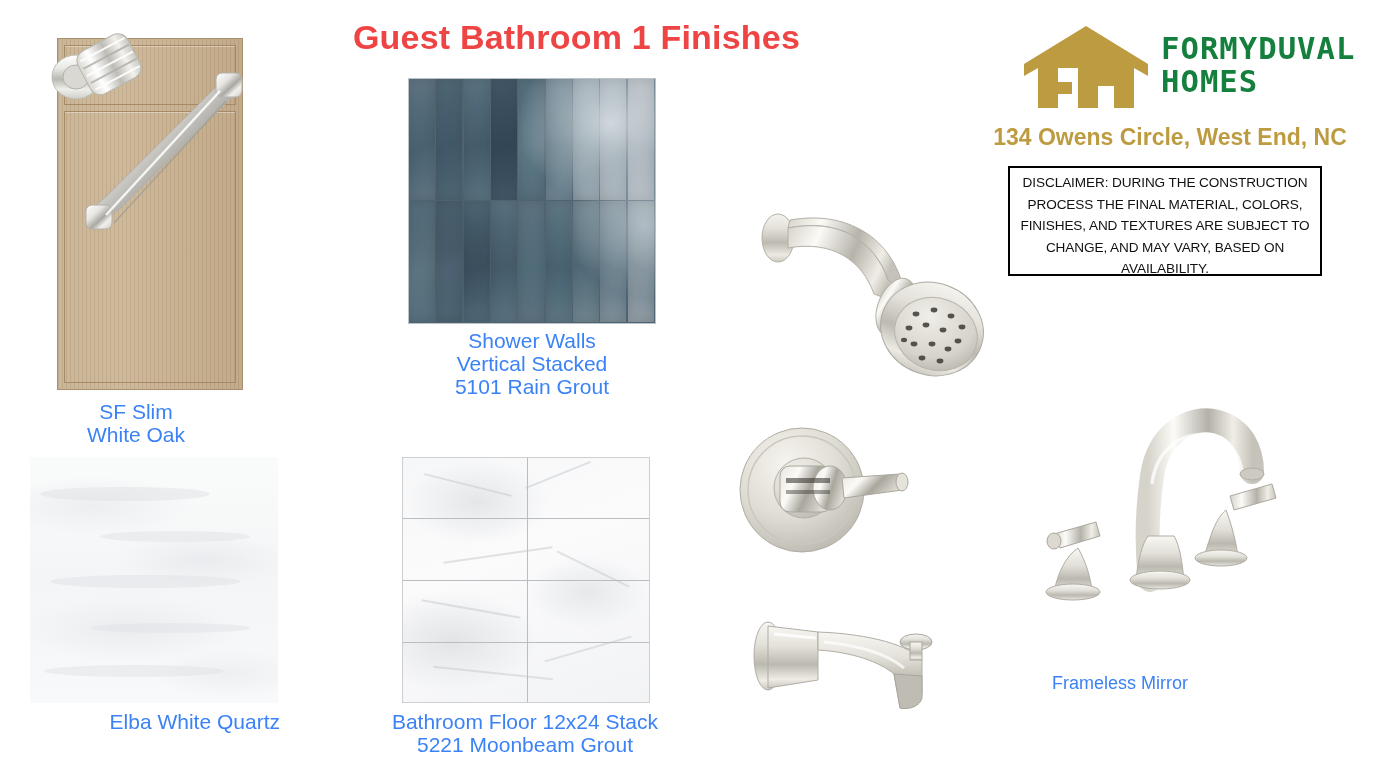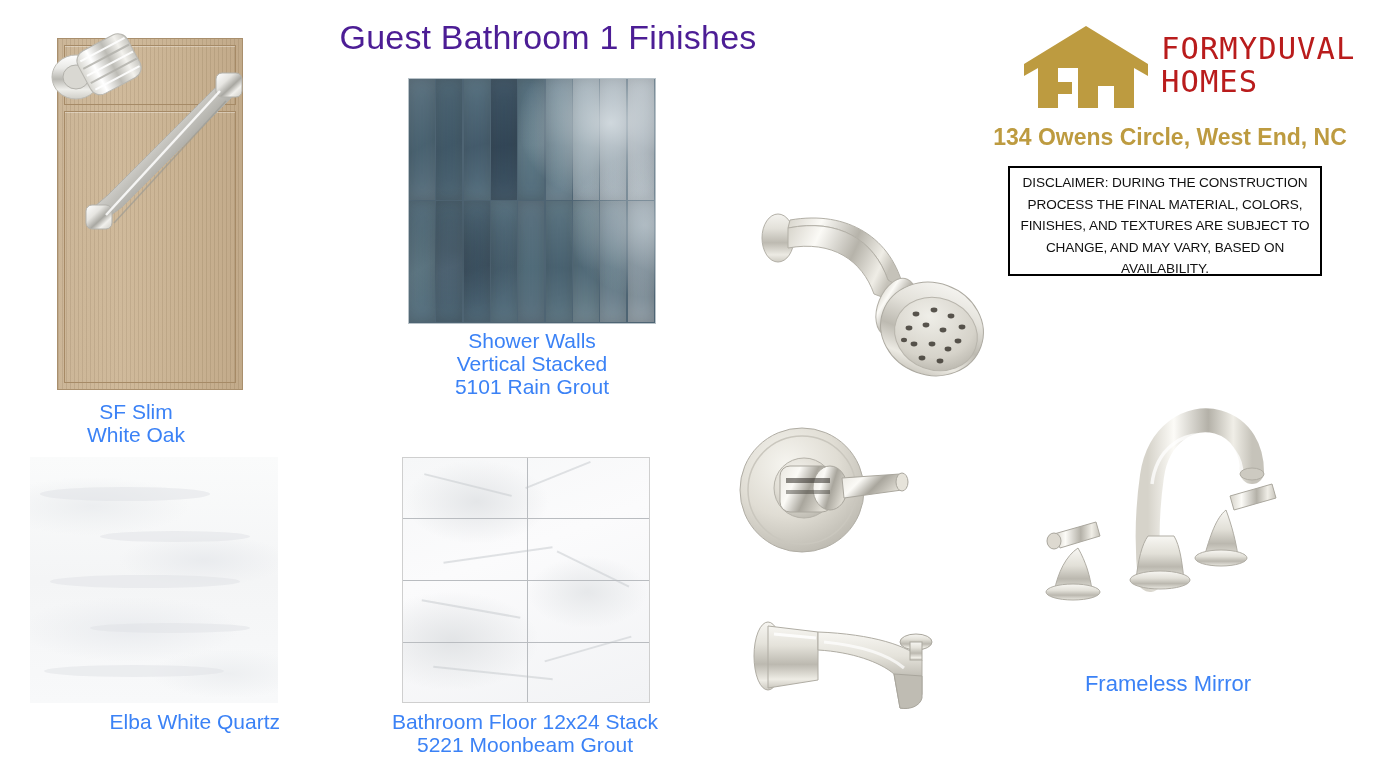--- a/index.html
+++ b/index.html
@@ -7,33 +7,33 @@
   body{
     width:1380px;height:770px;position:relative;overflow:hidden;
     font-family:"Liberation Sans","DejaVu Sans",sans-serif;
     color:#1a1a1a;
   }
   .stage{position:absolute;inset:0;}
 
   
   #page-title{
     position:absolute;left:296px;top:18px;width:504px;
-    text-align:center;
-    font-size:34px;font-weight:normal;letter-spacing:.2px;
-    color:#4c1d95;
+    text-align:right;
+    font-size:34px;font-weight:bold;letter-spacing:.2px;
+    color:#ef4444;
     white-space:nowrap;
   }
 
   
   #logo-block{position:absolute;left:1022px;top:24px;width:358px;height:92px;}
   #logo-mark{position:absolute;left:0;top:0;width:128px;height:84px;}
   #logo-wordmark{
     position:absolute;left:139px;top:8px;
     font-family:"DejaVu Sans Mono","Liberation Mono",monospace;
-    font-weight:normal;color:#b91c1c;
+    font-weight:bold;color:#15803d;
     font-size:30px;line-height:33px;letter-spacing:1px;
   }
   #logo-wordmark div{transform:scaleX(1.02);transform-origin:left;}
 
   #company-address{
     position:absolute;left:960px;top:124px;width:420px;
     text-align:center;
     font-size:23px;font-weight:bold;color:#bd9b40;
     white-space:nowrap;
   }
@@ -109,21 +109,21 @@
       radial-gradient(ellipse 120px 38px at 80% 88%, #edeff1 0%, rgba(237,239,241,0) 65%),
       linear-gradient(180deg,#fafbfb 0%,#f4f5f6 50%,#f8f9fa 100%);
   }
   #quartz-slab .wisp{position:absolute;background:#dfe2e5;opacity:.5;border-radius:50%;}
 
   
   #caption-cabinet{left:10px;top:400px;width:252px;}
   #caption-quartz{left:28px;top:710px;width:252px;text-align:right;}
   #caption-shower{left:398px;top:329px;width:268px;}
   #caption-floor{left:372px;top:710px;width:306px;}
-  #caption-mirror{left:1048px;top:672px;width:240px;font-size:22px;}
+  #caption-mirror{left:1000px;top:672px;width:240px;font-size:18px;}
 
   
   .fixture{position:absolute;}
   #showerhead-fixture{left:744px;top:194px;width:252px;height:196px;}
   #shower-valve-fixture{left:724px;top:412px;width:212px;height:166px;}
   #tub-spout-fixture{left:744px;top:598px;width:214px;height:116px;}
   #sink-faucet-fixture{left:1004px;top:384px;width:276px;height:226px;}
 
   
   #mls-watermark{

